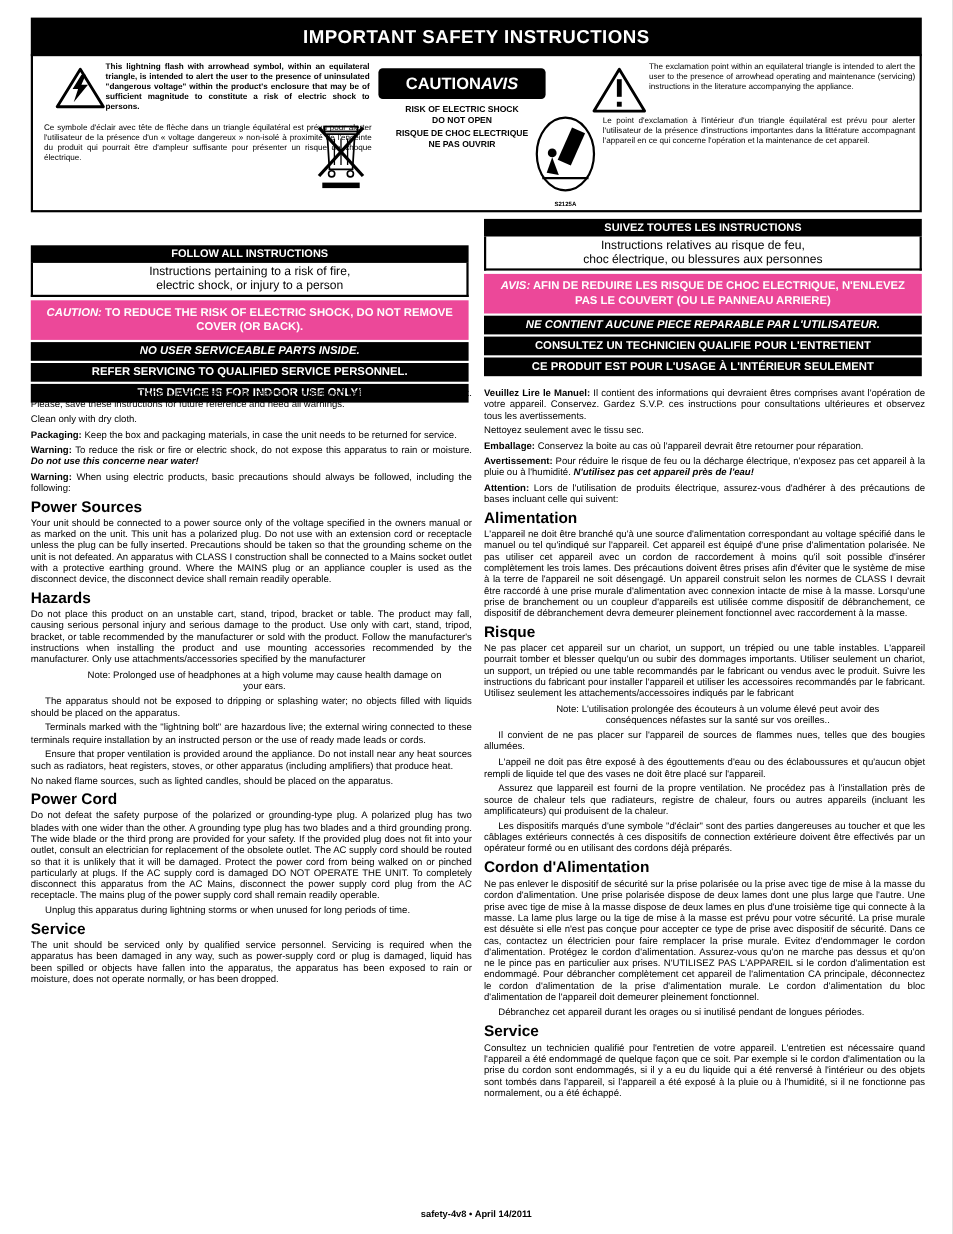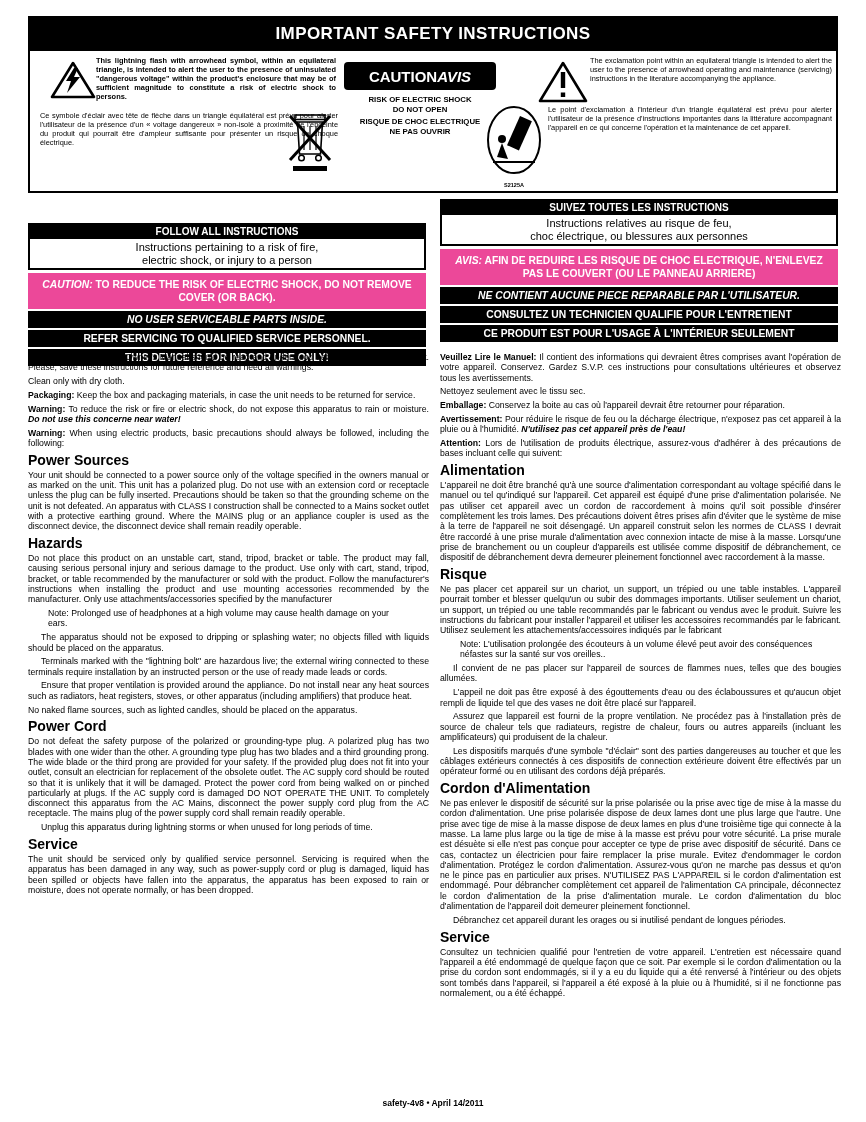--- a/index.html
+++ b/index.html
@@ -43,21 +43,21 @@
                     font-size:10.3px; line-height:13px; padding:5px 14px; margin-top:3px; }
   .banner-caution .lead { font-style:italic; }
   .banner-bar { background:#000000; color:#fff; text-align:center; font-weight:bold;
                 font-size:10.3px; padding:3px 0; margin-top:2px; }
   .banner-bar.it { font-style:italic; }
 
   .body-col { position:absolute; top:352px; width:401px; }
   .col-en { left:28px; }
   .col-fr { left:440px; }
   .bp { font-size:8.7px; line-height:10.3px; margin-bottom:3.5px; text-align:justify; }
-  .bp.note { margin-left:20px; margin-right:24px; text-align:left; }
+  .bp.note { margin-left:48px; margin-right:24px; text-align:center; }
   .bp.ind { text-indent:13px; }
   .bp b.emi { font-style:italic; }
   .sec-h { font-size:14px; font-weight:bold; margin:2px 0; }
 
   .footer { position:absolute; left:0; top:1098px; width:866px; text-align:center;
             font-size:8.5px; font-weight:bold; }
 </style>
 </head>
 <body>
 

